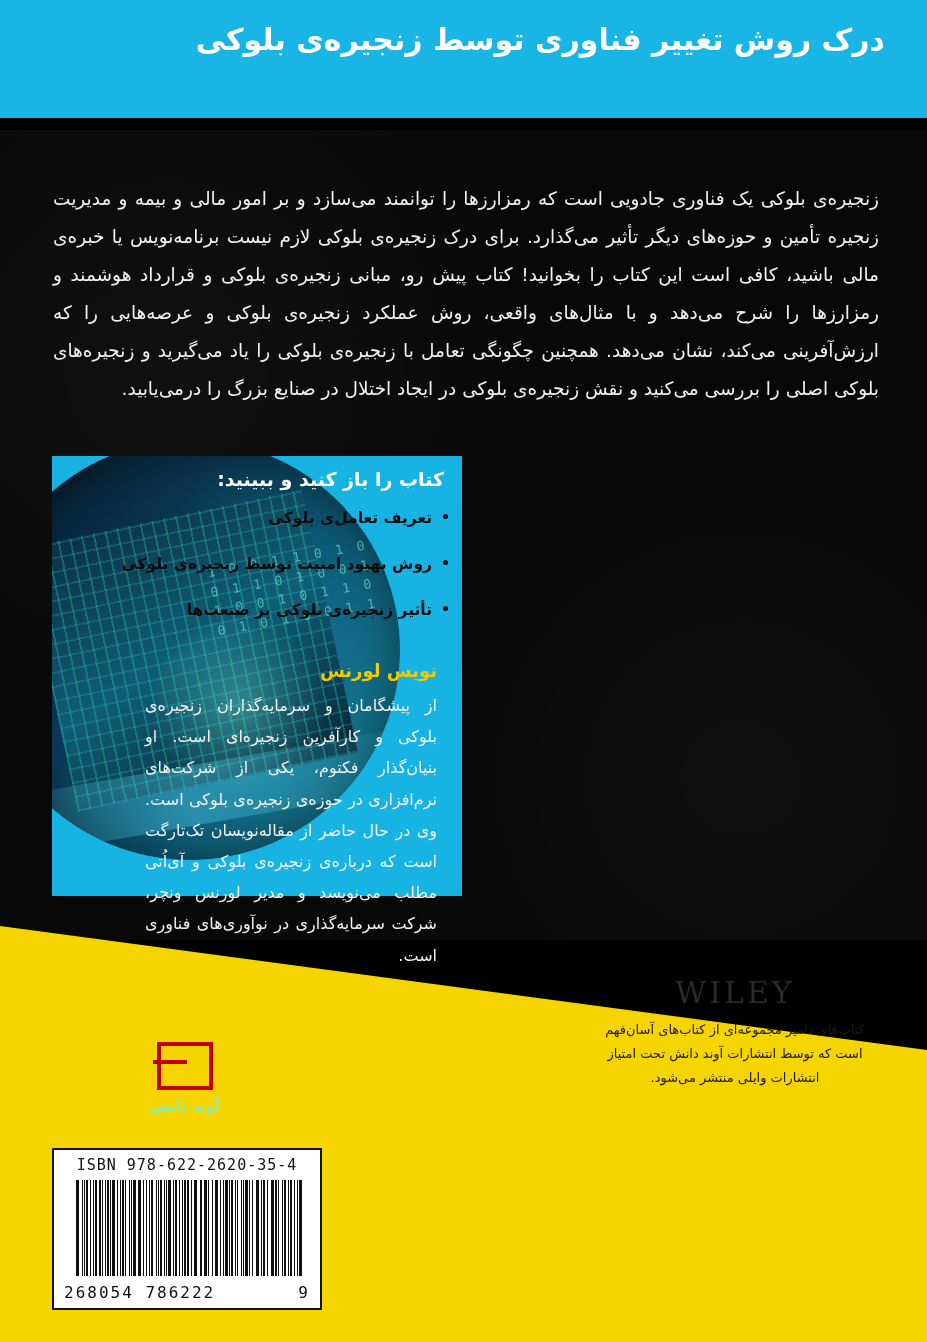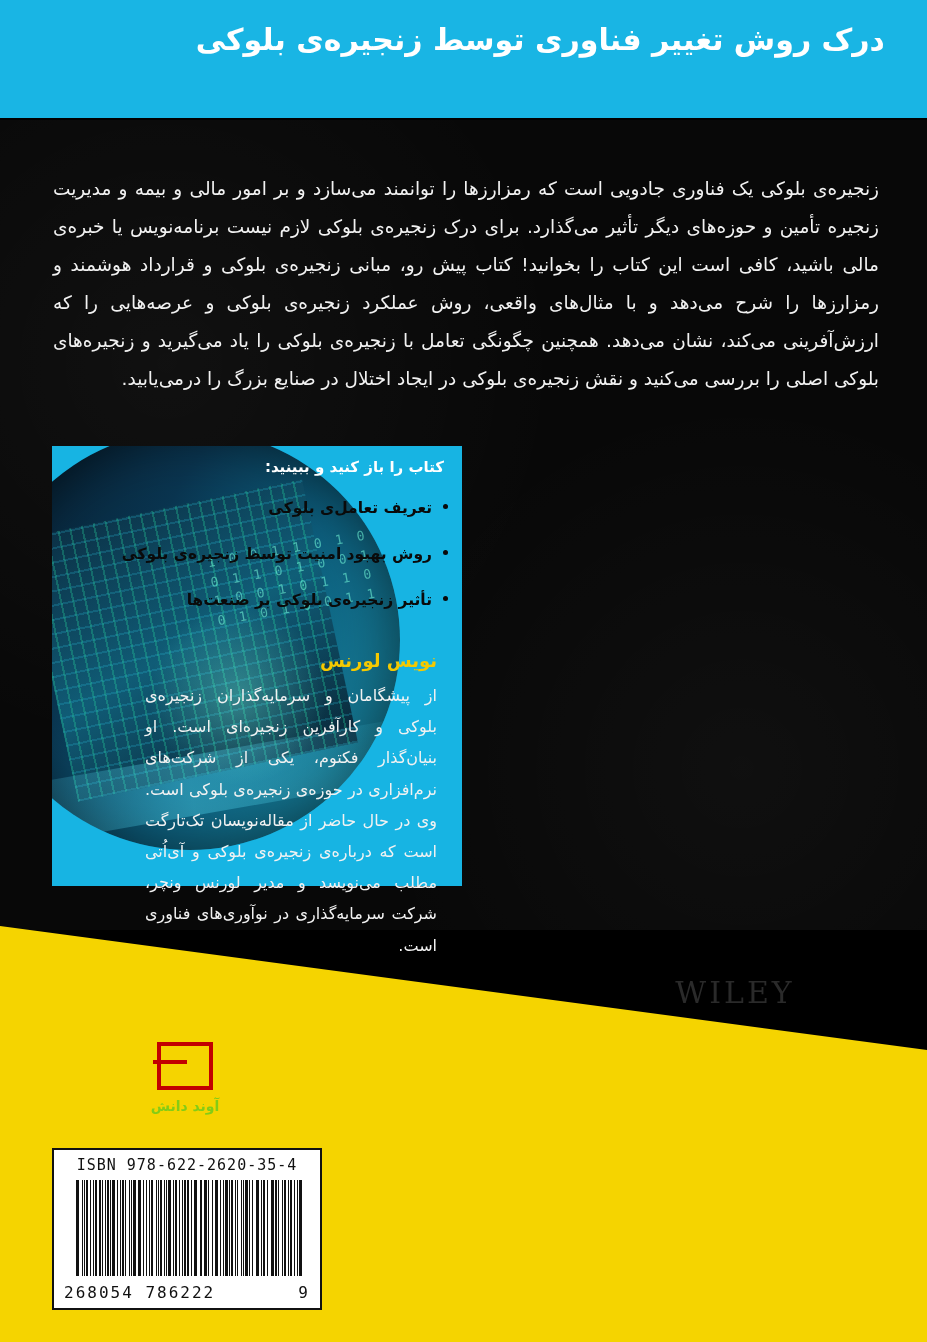--- a/index.html
+++ b/index.html
@@ -36,21 +36,21 @@
     color: #ffffff;
     font-size: 30px;
     font-weight: bold;
     line-height: 1.33;
     letter-spacing: 0px;
   }
 
   
   .black-body {
     position: absolute;
-    left: 0; top: 120px;
+    left: 0; top: 130px;
     width: 927px;
     height: 810px;
     background: #080808;
     background-image:
       radial-gradient(circle at 18% 30%, rgba(255,255,255,0.035) 0%, rgba(255,255,255,0) 42%),
       radial-gradient(circle at 80% 80%, rgba(255,255,255,0.03) 0%, rgba(255,255,255,0) 38%);
   }
 
   .blurb {
     position: absolute;
@@ -74,21 +74,21 @@
     height: 440px;
     background: #17b4e3;
     overflow: hidden;
   }
   .panel-head {
     position: absolute;
     right: 18px;
     top: 12px;
     direction: rtl;
     color: #ffffff;
-    font-size: 15px;
+    font-size: 19px;
     font-weight: bold;
   }
   .panel-list {
     position: absolute;
     right: 14px;
     top: 52px;
     width: 386px;
     margin: 0;
     padding: 0;
     list-style: none;
@@ -356,21 +356,21 @@
     content: "";
     position: absolute;
     left: 0px;
     top: 0px;
     width: 4px;
     height: 40px;
     background: #c20000;
   }
   .publisher .pname {
     margin-top: 8px;
-    color: #84cc16;
+    color: #86efac;
     font-size: 14px;
     font-weight: bold;
   }
 
   
   .barcode-box {
     position: absolute;
     left: 52px;
     top: 1148px;
     width: 270px;
@@ -453,20 +453,21 @@
     </div>
 
     <div class="author-name">نویس لورنس</div>
     <div class="author-bio">از پیشگامان و سرمایه‌گذاران زنجیره‌ی بلوکی و کارآفرین زنجیره‌ای است. او بنیان‌گذار فکتوم، یکی از شرکت‌های نرم‌افزاری در حوزه‌ی زنجیره‌ی بلوکی است. وی در حال حاضر از مقاله‌نویسان تک‌تارگت است که درباره‌ی زنجیره‌ی بلوکی و آی‌اُتی مطلب می‌نویسد و مدیر لورنس ونچر، شرکت سرمایه‌گذاری در نوآوری‌های فناوری است.</div>
   </div>
 
   <div class="yellow-wedge"></div>
 
   <div class="wiley-wrap">
     <div class="wiley-logo">WILEY</div>
+    <div class="wiley-text">کتاب‌های دامیز مجموعه‌ای از کتاب‌های آسان‌فهم است که توسط انتشارات آوند دانش تحت امتیاز انتشارات وایلی منتشر می‌شود.</div>
   </div>
 
 
   <div class="publisher">
     <div class="mark"></div>
     <div class="pname">آوند دانش</div>
   </div>
 
   <div class="barcode-box">
     <div class="isbn-text">ISBN 978-622-2620-35-4</div>

